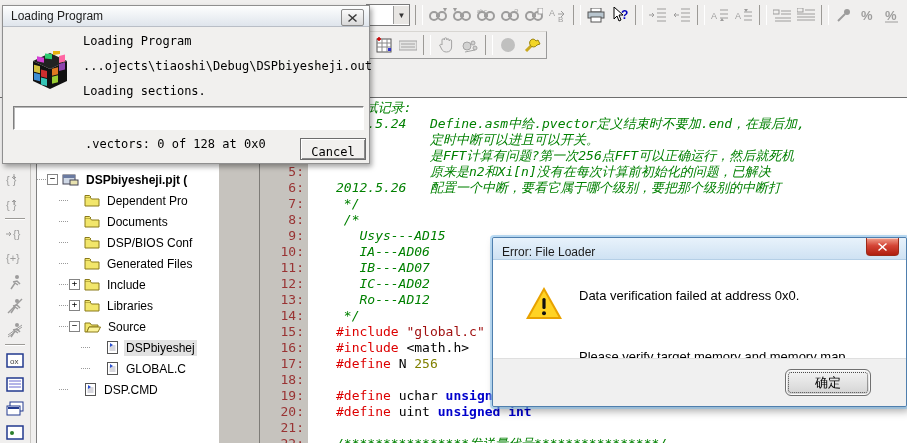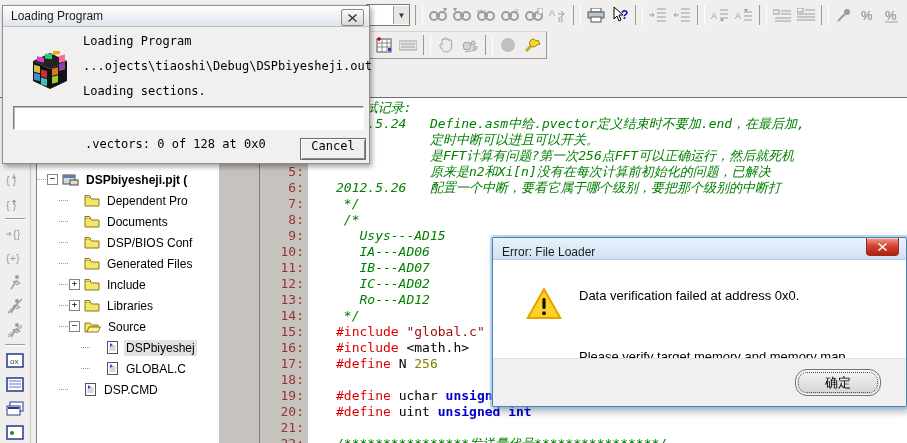--- a/index.html
+++ b/index.html
@@ -63,36 +63,36 @@
         background:linear-gradient(#fdfefe,#dfe5ec);border-bottom:1px solid #b9bec6;
         display:flex;align-items:center;padding-left:8px;box-sizing:border-box;color:#1c1c1c;}
   .winclose{position:absolute;right:5px;top:3px;width:21px;height:15px;background:linear-gradient(#fbfbfb,#d9d9d9);
         border:1px solid #8a8a8a;border-radius:2px;display:flex;align-items:center;justify-content:center;}
   .dmono{position:absolute;font:12px/14px "DejaVu Sans Mono",monospace;color:#000;white-space:pre;}
   .pbar{position:absolute;left:10px;top:100px;width:349px;height:22px;background:#fff;
         border-top:1px solid #7f7f7f;border-left:1px solid #7f7f7f;border-bottom:1px solid #fff;border-right:1px solid #fff;box-shadow:inset 1px 1px 0 #b8b8b8;}
   .pfill{height:100%;background:#2a56c6;width:0%;}
   .btn95{position:absolute;background:#f1f0ee;border:1px solid #6d6d6d;
         box-shadow:inset 1px 1px 0 #ffffff, inset -1px -1px 0 #8a8a8a;
-        font:12px "DejaVu Sans Mono",monospace;display:flex;align-items:flex-start;justify-content:center;}
+        font:12px "DejaVu Sans Mono",monospace;display:flex;align-items:flex-end;justify-content:center;}
 
   
   .dlg2{position:absolute;left:492px;top:237px;width:413px;height:168px;background:#fff;
         border:1px solid #4f7fae;border-radius:2px;box-shadow:0 0 0 2px rgba(130,190,235,.55), 3px 4px 8px rgba(0,0,0,.35);z-index:20;}
   .dlg2 .tbar{position:absolute;left:0;top:0;right:0;height:22px;
         background:linear-gradient(#e8f2fb,#cfe2f3);border-bottom:1px solid #b5cfe6;border-radius:2px 2px 0 0;
         display:flex;align-items:flex-end;padding-left:9px;box-sizing:border-box;color:#1c1c1c;font-size:12px;}
   .redclose{position:absolute;right:7px;top:0px;width:31px;height:17px;border-radius:0 0 4px 4px;
         background:linear-gradient(#f2a08c,#d44536 45%,#b01e0e);border:1px solid #9c2a18;border-top:none;
         display:flex;align-items:center;justify-content:center;box-shadow:inset 0 1px 0 rgba(255,255,255,.5);}
   .dlg2 .body{position:absolute;left:0;top:22px;right:0;height:99px;background:#fff;}
   .dlg2 .msg{position:absolute;left:86px;font-size:13px;color:#000;}
   .dlg2 .footer{position:absolute;left:0;bottom:0;right:0;height:47px;background:#f0f0f0;border-top:1px solid #dfdfdf;border-radius:0 0 2px 2px;}
-  .okbtn{position:absolute;right:25px;top:10px;width:84px;height:25px;background:linear-gradient(#f4f4f4,#e2e2e2 55%,#d3d3d3);
-        border:1px solid #707070;border-radius:12px;display:flex;align-items:center;justify-content:center;font-size:13px;
+  .okbtn{position:absolute;right:35px;top:10px;width:84px;height:25px;background:linear-gradient(#f4f4f4,#e2e2e2 55%,#d3d3d3);
+        border:1px solid #707070;border-radius:6px;display:flex;align-items:center;justify-content:center;font-size:13px;
         outline:1px dotted #4a4a4a;outline-offset:-4px;box-shadow:inset 0 0 0 1px #fbfbfb;}
 </style>
 </head>
 <body>
 
 <div class="stage">
 
   <div class="tbzone">
     <div class="tbrow tbrow1" id="tbrow1">
       <div class="combo">

